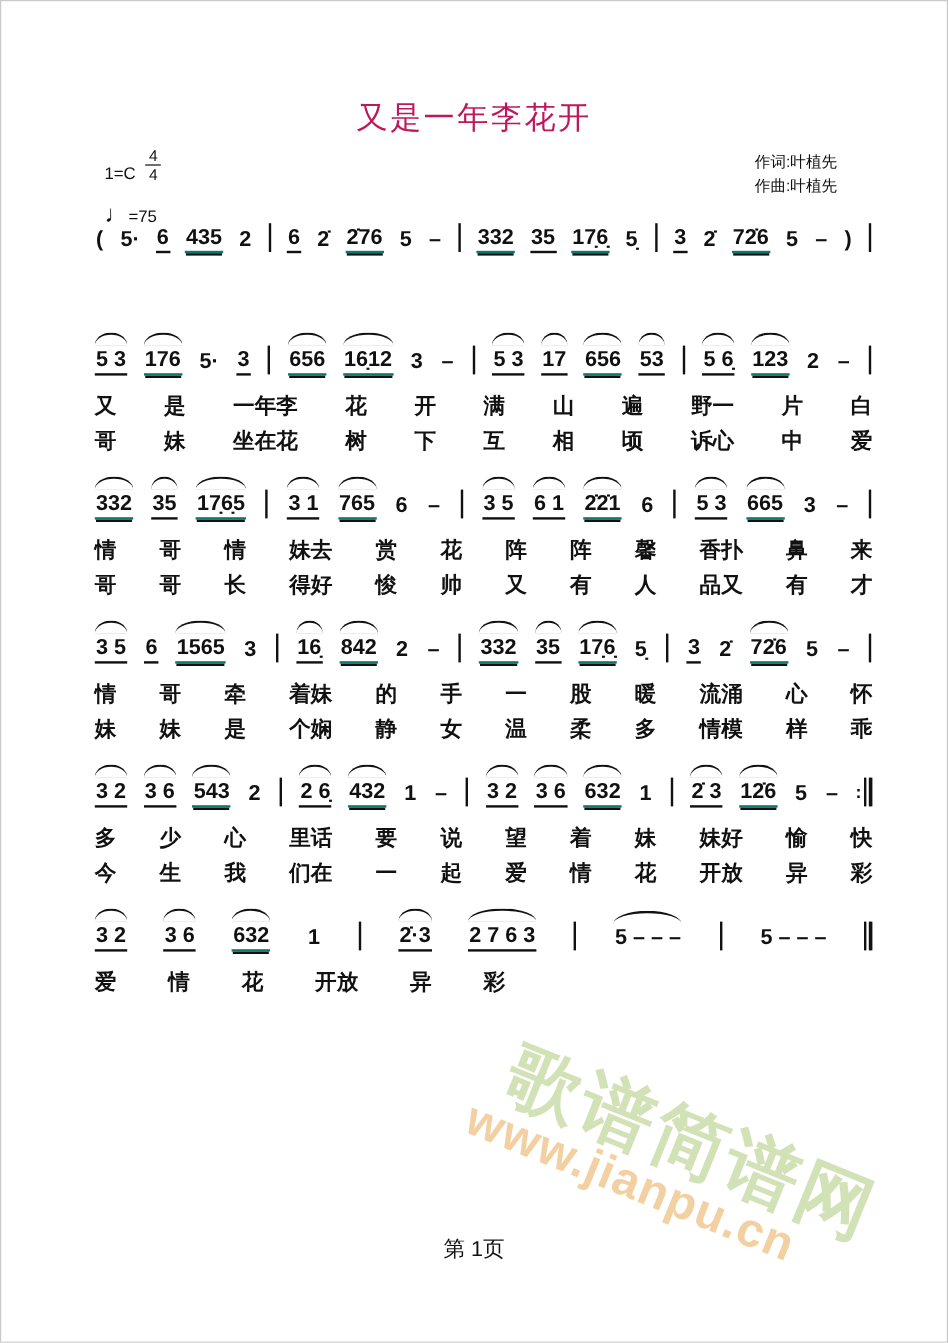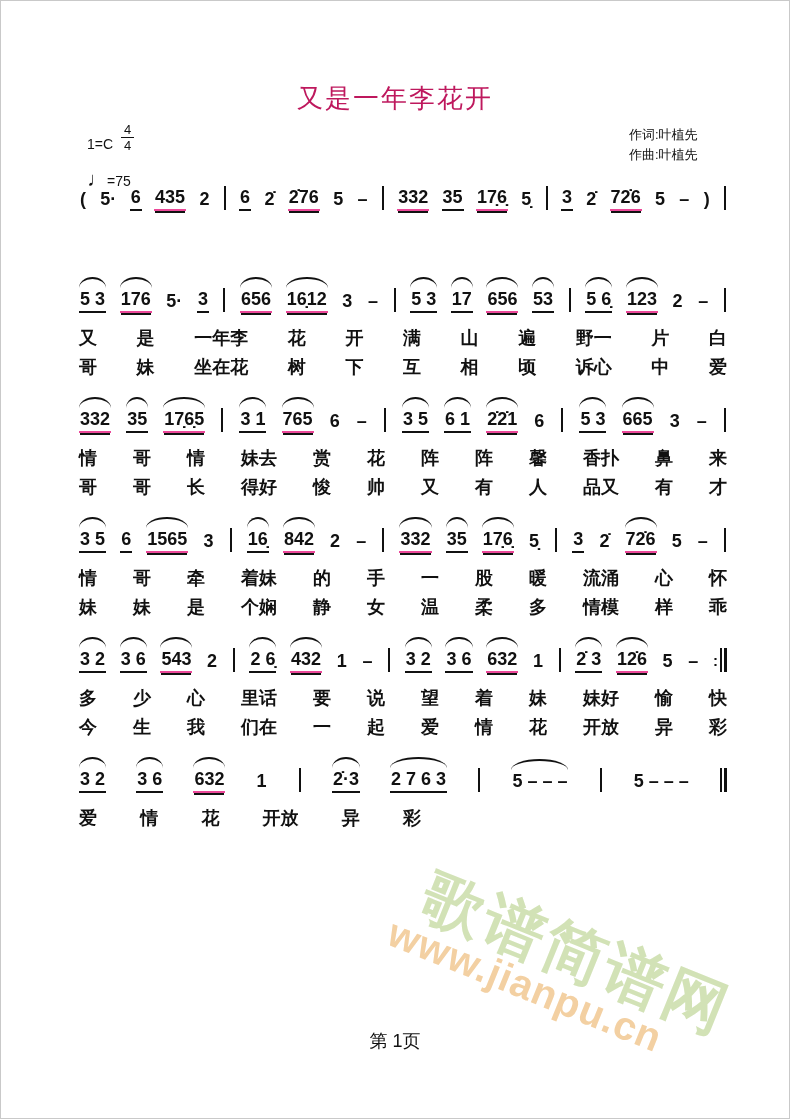--- a/index.html
+++ b/index.html
@@ -24,21 +24,21 @@
   
   #score { position:absolute; left:78px; top:170px; width:648px; }
   .system { margin-bottom:14px; }
   .system.intro { margin-bottom:54px; }
   .notes-row {
     display:flex; justify-content:space-between; align-items:flex-end;
     padding-top:14px; padding-bottom:8px; font-weight:bold; font-size:18px;
   }
   .cell { position:relative; display:inline-block; line-height:24px; white-space:pre; padding:0 1px; }
   .u1 { border-bottom:2px solid #111; }
-  .u2 { border-bottom:2px solid #ec4899; }
+  .u2 { border-bottom:2px solid #0f766e; }
   .u2::after { content:""; position:absolute; left:1px; right:1px; bottom:-4px; height:2px; background:#111; }
   .arc::before {
     content:""; position:absolute; left:0; right:0; top:-10px; height:9px;
     border-top:2px solid #111;
     border-radius:50% 50% 0 0 / 100% 100% 0 0;
   }
   .bar { display:inline-block; width:0; height:24px; border-left:2px solid #111; margin:0 1px 1px; }
   .fin { display:inline-block; width:2px; height:24px; border-left:2px solid #111; border-right:3px solid #111; margin-bottom:1px; }
   .rep { display:inline-flex; align-items:center; gap:2px; }
   .rep-dots { font-weight:bold; font-size:15px; line-height:24px; }

